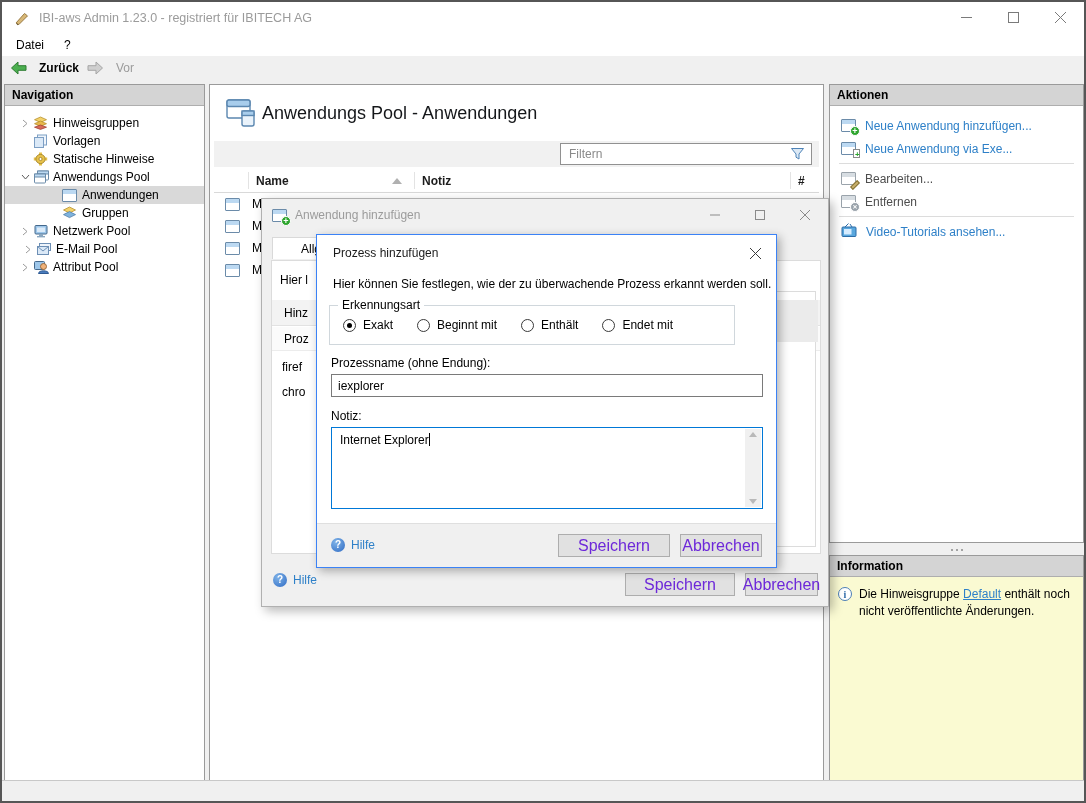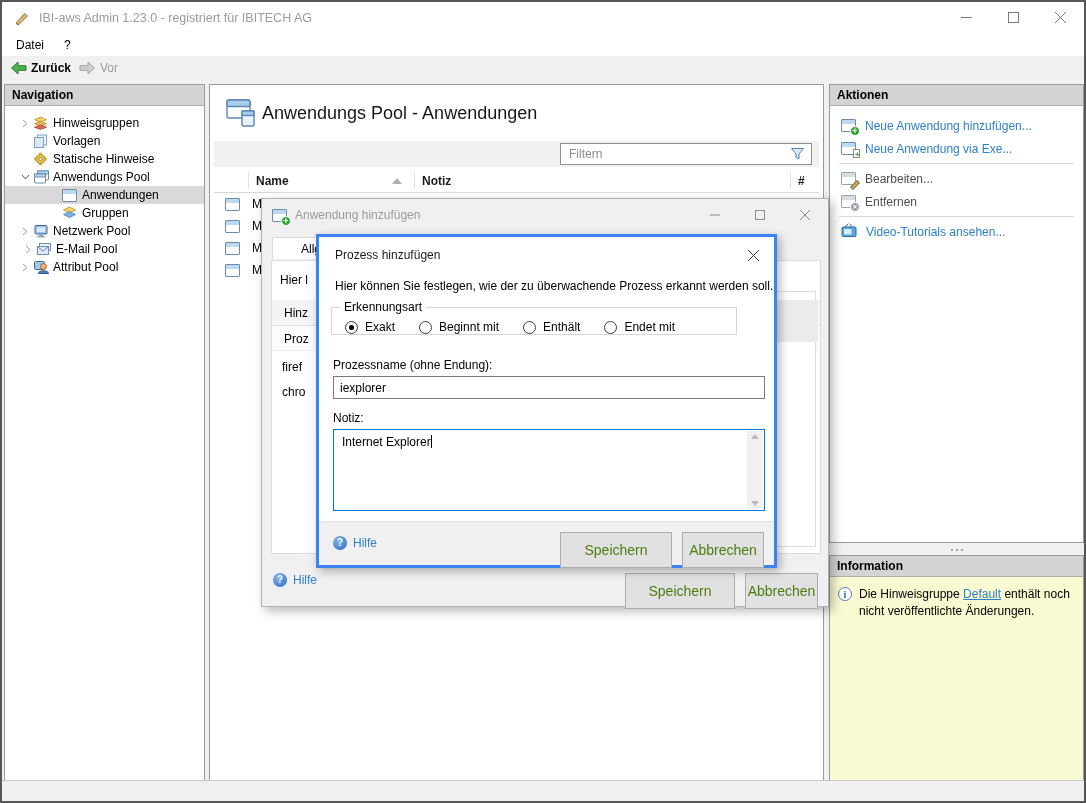--- a/index.html
+++ b/index.html
@@ -7,21 +7,21 @@
   #window{position:relative;width:1086px;height:803px;background:#f0f0f0;border:2px solid #565656;overflow:hidden;font-size:12px;color:#000;}
 
   
   .titlebar{position:absolute;left:0;top:0;right:0;height:31px;background:#fff;display:flex;align-items:center;}
   .title-text{margin-left:8px;color:#9b9b9b;font-size:12.5px;}
   .win-controls{position:absolute;right:0;top:0;height:31px;display:flex;}
   .win-btn{width:47px;height:31px;display:flex;align-items:center;justify-content:center;}
   .menubar{position:absolute;left:0;top:31px;right:0;height:23px;background:#fff;display:flex;align-items:center;}
   .menu-item{padding:0 10px;height:100%;display:flex;align-items:center;}
   .toolbar{position:absolute;left:0;top:54px;right:0;height:24px;background:#f0f0f0;display:flex;align-items:center;}
-  .tool-item{display:flex;align-items:center;gap:4px;margin-left:8px;}
+  .tool-item{display:flex;align-items:center;gap:12px;margin-left:8px;}
   .tool-label{font-weight:bold;}
   .tool-label.disabled{font-weight:normal;color:#9b9b9b;}
 
   
   .panel{position:absolute;background:#fff;border:1px solid #9a9a9a;}
   .panel-header{height:21px;line-height:20px;background:#d4d4d4;border-bottom:1px solid #aeaeae;font-weight:bold;padding-left:7px;}
 
   
   .tree{padding-top:8px;text-align:right;}
   .tree-row{height:18px;display:flex;align-items:center;font-size:12px;cursor:default;}
@@ -65,26 +65,26 @@
   .trow .nm{margin-left:12px;}
 
   
   .dialog{position:absolute;background:#f0f0f0;border:1px solid #b0b0b0;box-shadow:4px 4px 10px rgba(0,0,0,.28);}
   .dlg-titlebar{position:absolute;left:0;top:0;right:0;height:32px;display:flex;align-items:center;}
   .dlg-title{margin-left:8px;color:#9b9b9b;}
   .dlg-controls{position:absolute;right:1px;top:1px;display:flex;}
   .dlg-btn{width:45px;height:29px;display:flex;align-items:center;justify-content:center;}
   .tab{position:absolute;background:#fff;border:1px solid #d9d9d9;border-bottom:none;padding:4px 9px 3px 9px;overflow:hidden;white-space:nowrap;}
   .tab-page{position:absolute;background:#fff;border:1px solid #dcdcdc;overflow:hidden;}
-  .btn{position:absolute;height:36px;background:#e1e1e1;border:1px solid #adadad;display:flex;align-items:center;justify-content:center;font-size:14px;color:#4d7c0f;cursor:default;}
+  .btn{position:absolute;height:23px;background:#e1e1e1;border:1px solid #adadad;display:flex;align-items:center;justify-content:center;font-size:16px;color:#6d28d9;cursor:default;}
   .help-row{position:absolute;display:flex;align-items:center;gap:6px;}
   .help-ico{width:14px;height:14px;border-radius:50%;background:radial-gradient(circle at 35% 30%,#7fb3e8,#2f6bc4);color:#fff;font:bold 10px/14px "Liberation Sans",sans-serif;text-align:center;flex:none;}
 
   
-  #proc-dialog{background:#fff;border:3px solid #3b82f6;box-shadow:3px 3px 9px rgba(0,0,0,.3);}
+  #proc-dialog{background:#fff;border:1px solid #3b82f6;box-shadow:3px 3px 9px rgba(0,0,0,.3);}
   .groupbox{position:absolute;border:1px solid #d0d7dc;}
   .group-legend{position:absolute;top:-8px;left:8px;background:#fff;padding:0 4px;}
   .radio-row{position:absolute;display:flex;align-items:center;gap:24px;}
   .radio-item{display:flex;align-items:center;gap:7px;}
   .radio{width:13px;height:13px;border:1px solid #3a3a3a;border-radius:50%;background:#fff;position:relative;flex:none;}
   .radio.checked::after{content:"";position:absolute;left:3px;top:3px;width:5px;height:5px;border-radius:50%;background:#000;}
   .radio-lbl{font-weight:normal;font-size:12px;}
   .txt-input{position:absolute;height:23px;background:#fff;border:1px solid #7a7a7a;font:12px "Liberation Sans",sans-serif;padding:0 6px;color:#000;outline:none;}
   .notiz-box{position:absolute;background:#fff;border:1px solid #0078d7;padding:5px 24px 4px 8px;line-height:15px;}
   .caret{display:inline-block;width:1px;height:13px;background:#000;vertical-align:-2px;}
@@ -422,21 +422,21 @@
 
   <div class="dialog" id="proc-dialog" style="left:314px;top:232px;width:461px;height:334px;">
     <span style="position:absolute;left:16px;top:11px;color:#1a1a1a">Prozess hinzufügen</span>
     <div style="position:absolute;right:10px;top:8px;width:22px;height:20px;display:flex;align-items:center;justify-content:center">
       <svg width="11" height="11">
           <path d="M0 0 11 11 M11 0 0 11" stroke="#3a3a3a"></path>
         </svg>
     </div>
     <span style="position:absolute;left:16px;top:42px">Hier können Sie festlegen, wie der zu überwachende Prozess erkannt werden soll.</span>
 
-    <div class="groupbox" style="left:12px;top:70px;width:406px;height:28px;">
+    <div class="groupbox" style="left:12px;top:70px;width:406px;height:40px;">
       <span class="group-legend">Erkennungsart</span>
     </div>
     <div class="radio-row" style="left:26px;top:83px;">
       <span class="radio-item">
         <span class="radio checked"></span>
         <span class="radio-lbl">Exakt</span>
       </span>
       <span class="radio-item">
         <span class="radio"></span>
         <span class="radio-lbl">Beginnt mit</span>

